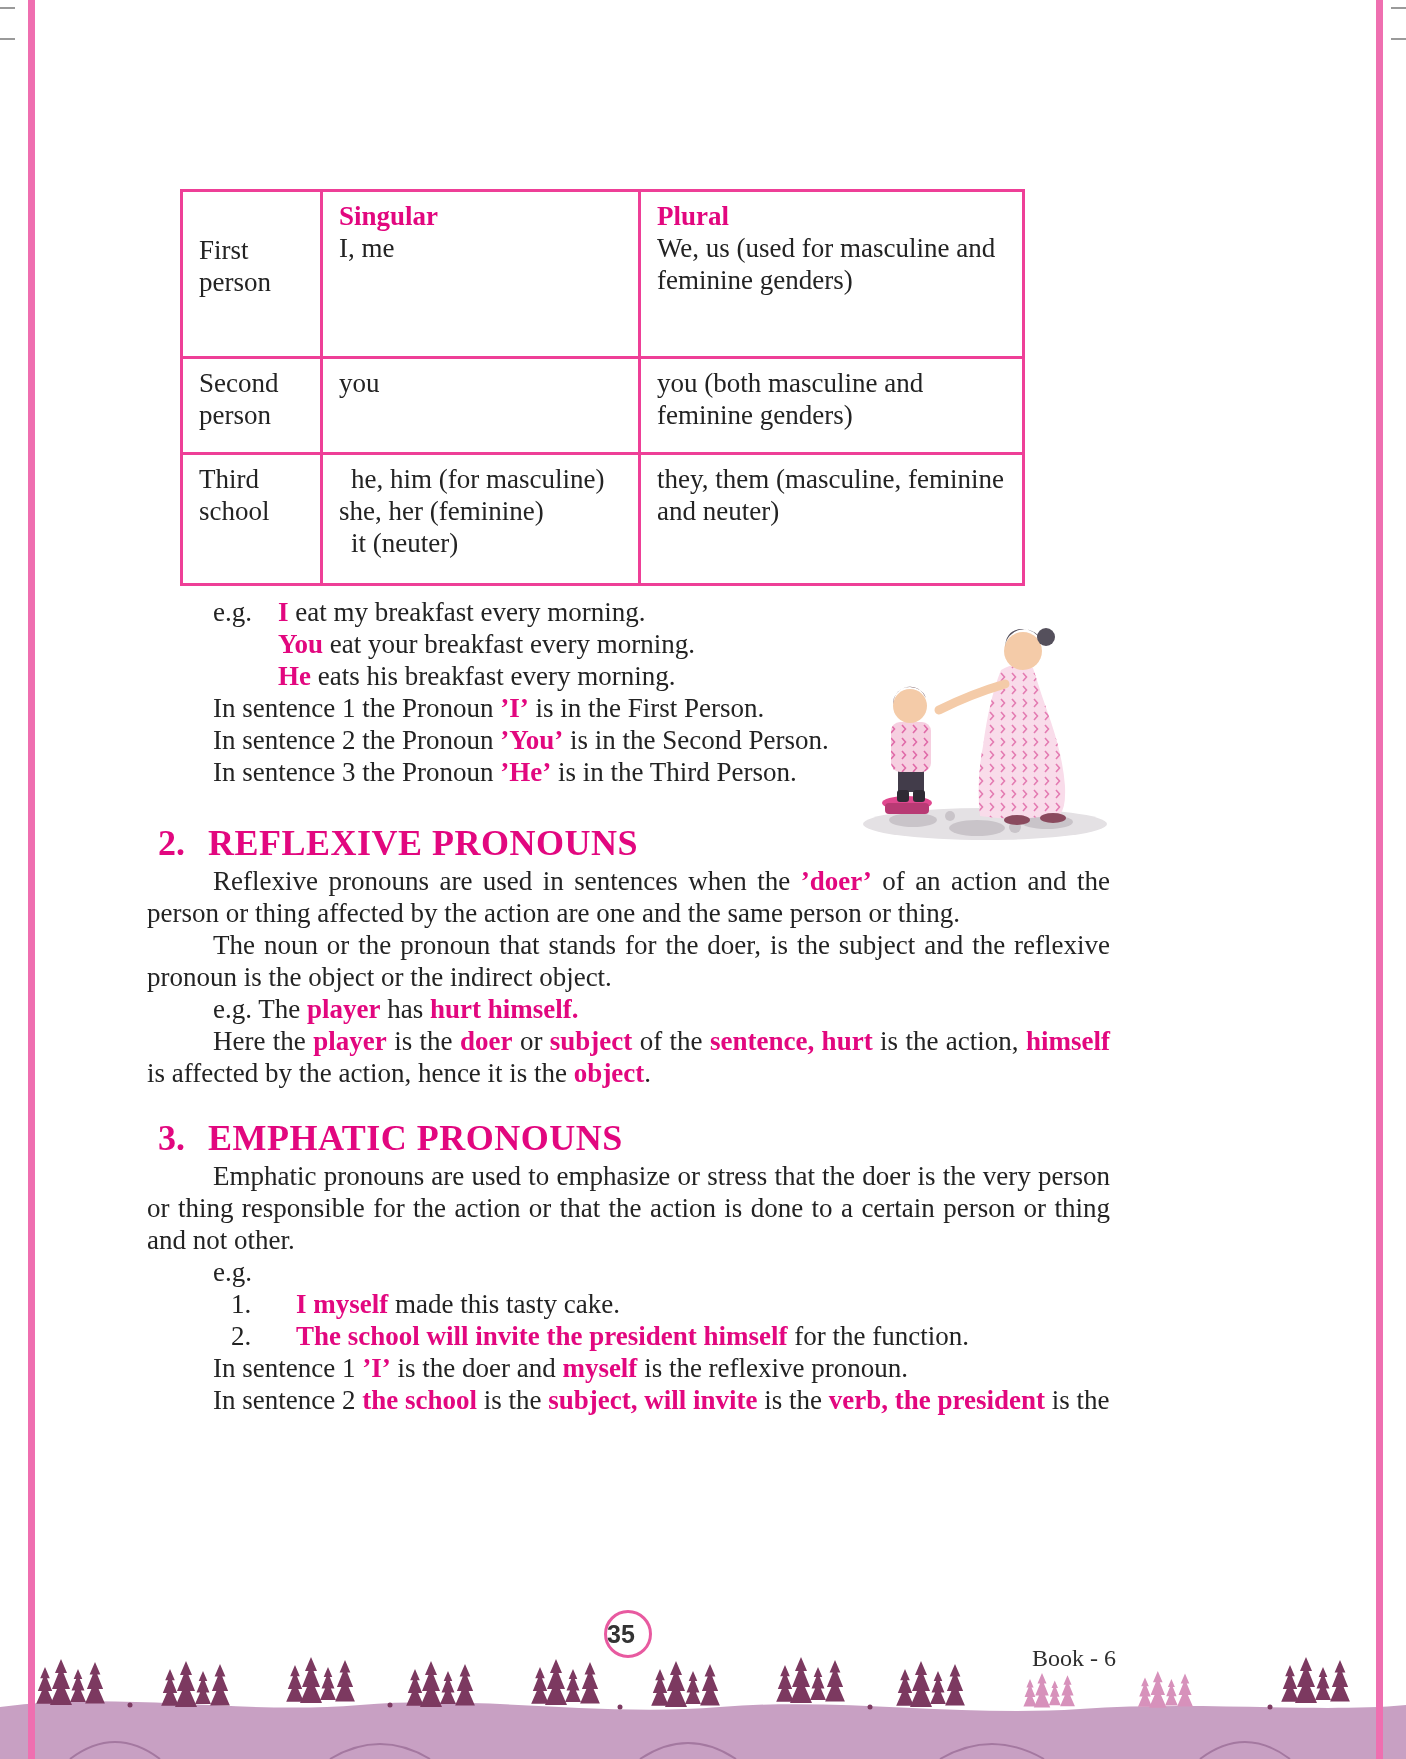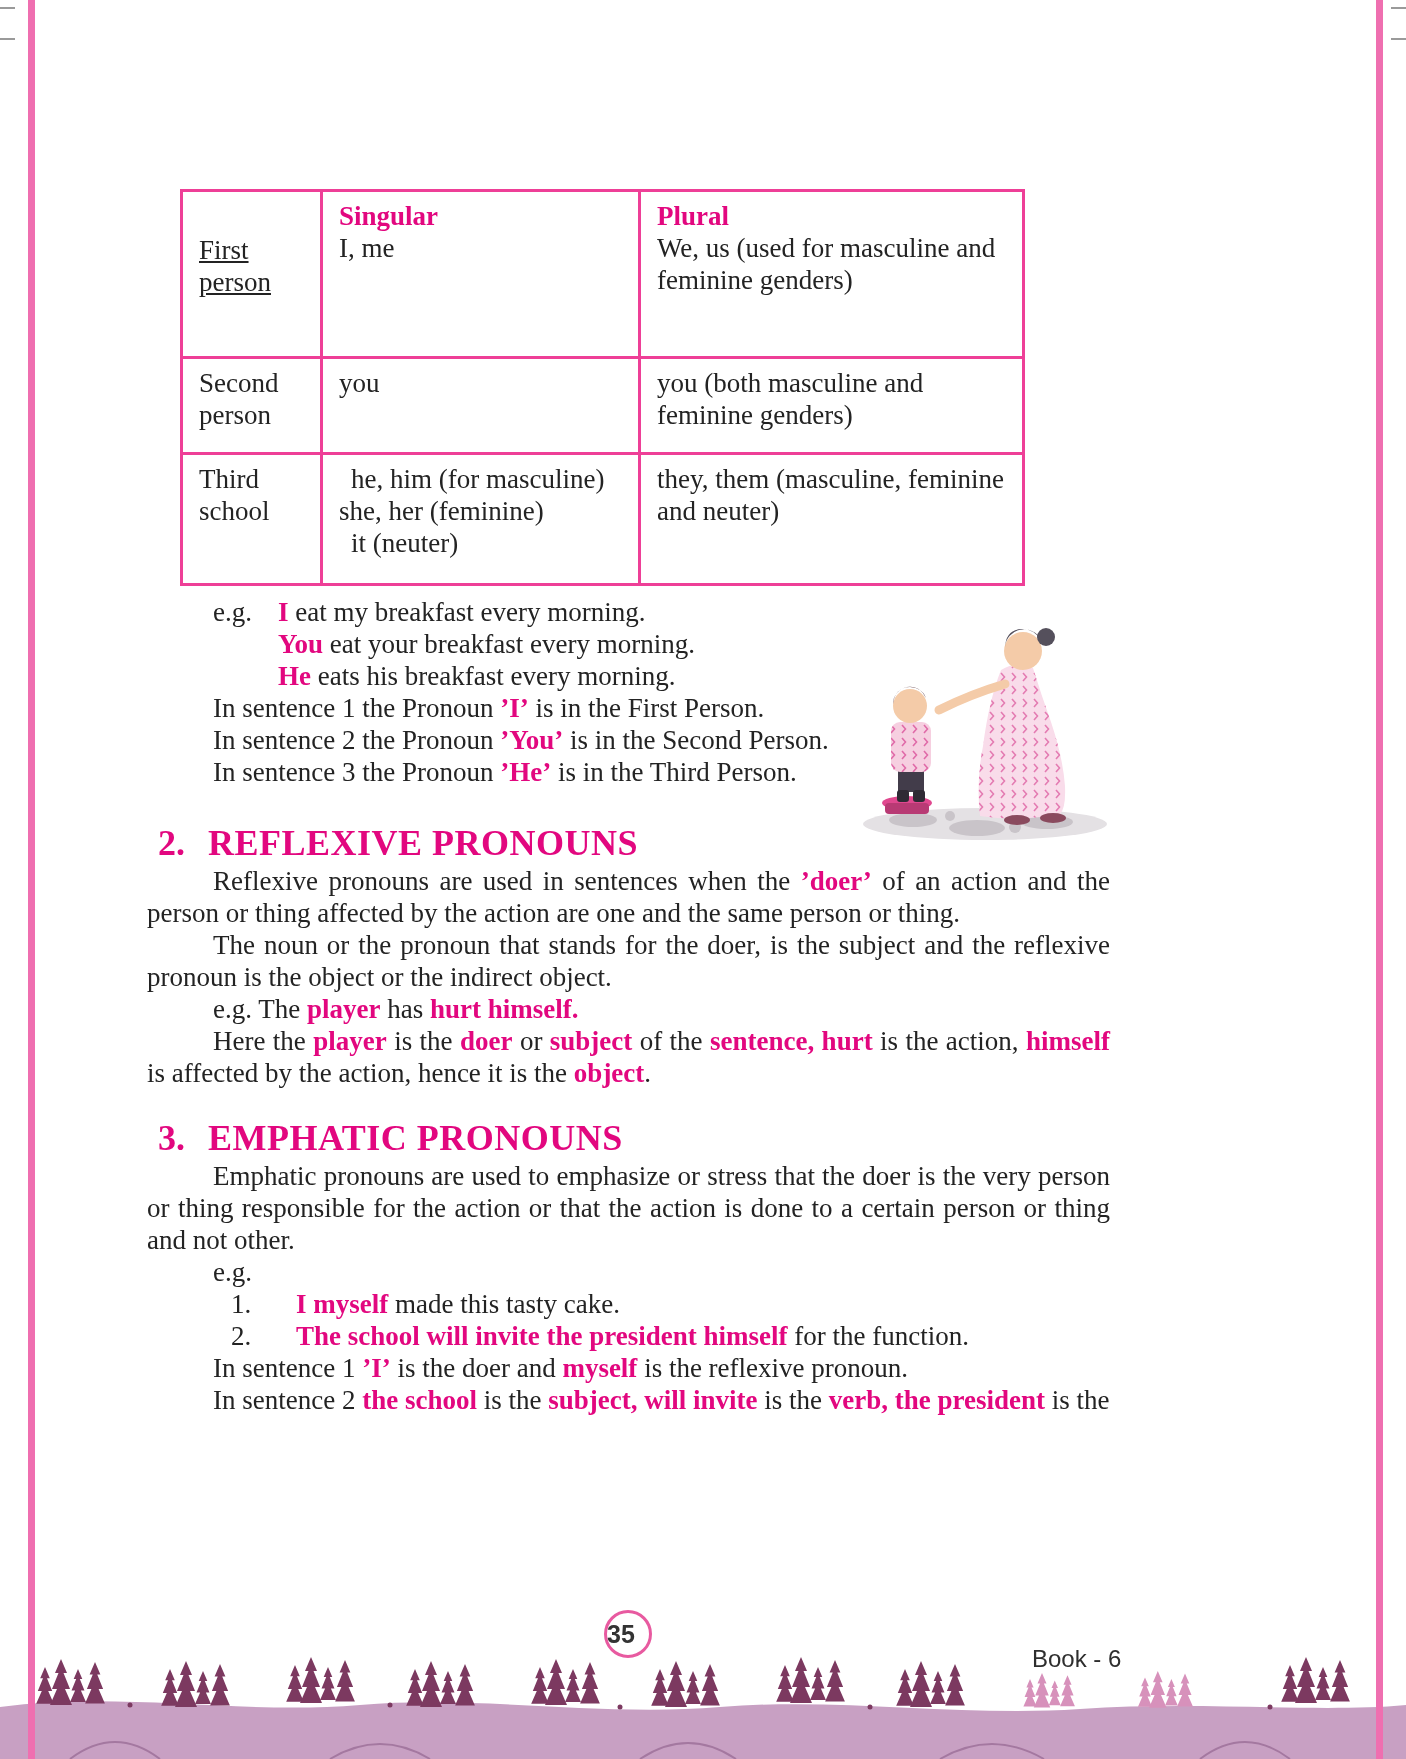--- a/index.html
+++ b/index.html
@@ -36,21 +36,21 @@
     border-collapse:collapse; margin:26px 0 0 33px; width:842px;
     table-layout:fixed;
   }
   table.pron-table td{
     border:3px solid var(--table-border); vertical-align:top; padding:8px 16px;
   }
   .col-person{ width:140px; }
   .col-singular{ width:318px; }
   .col-plural{ width:384px; }
   td.r1{ height:167px; } td.r2{ height:96px; } td.r3{ height:131px; }
-  .person-pad{ padding-top:34px;text-decoration:underline; }
+  .person-pad{ padding-top:34px; }
   .th-label{ color:var(--accent); font-weight:bold; }
   .line-ind{ padding-left:12px; }
 
   
   .examples{ margin:10px 0 0 66px; width:660px; }
   .ex-line{ position:relative; }
   .ex-line.ind{ padding-left:65px; }
   .eg-label{ position:absolute; left:0; top:0; }
 
   
@@ -74,21 +74,21 @@
 
   .page-badge{
     position:absolute; left:604px; top:1610px; width:48px; height:48px;
     background:#fff; border:3px solid #e85aa0; border-radius:50%;
     display:flex; align-items:center; justify-content:flex-start;
     font-family:"Liberation Sans", sans-serif; font-weight:bold; font-size:25px; color:#333;
     z-index:5;
   }
   .book-label{
     position:absolute; left:1032px; top:1645px;
-    font-family:Liberation Sans, sans-serif; font-size:24px; color:#2e2e2e;
+    font-family:Liberation Serif, serif; font-size:24px; color:#2e2e2e;
     z-index:5;
   }
 </style>
 </head>
 <body>
 
 <div class="page">
 
   <div class="side-bar left"></div>
   <div class="side-bar right"></div>

